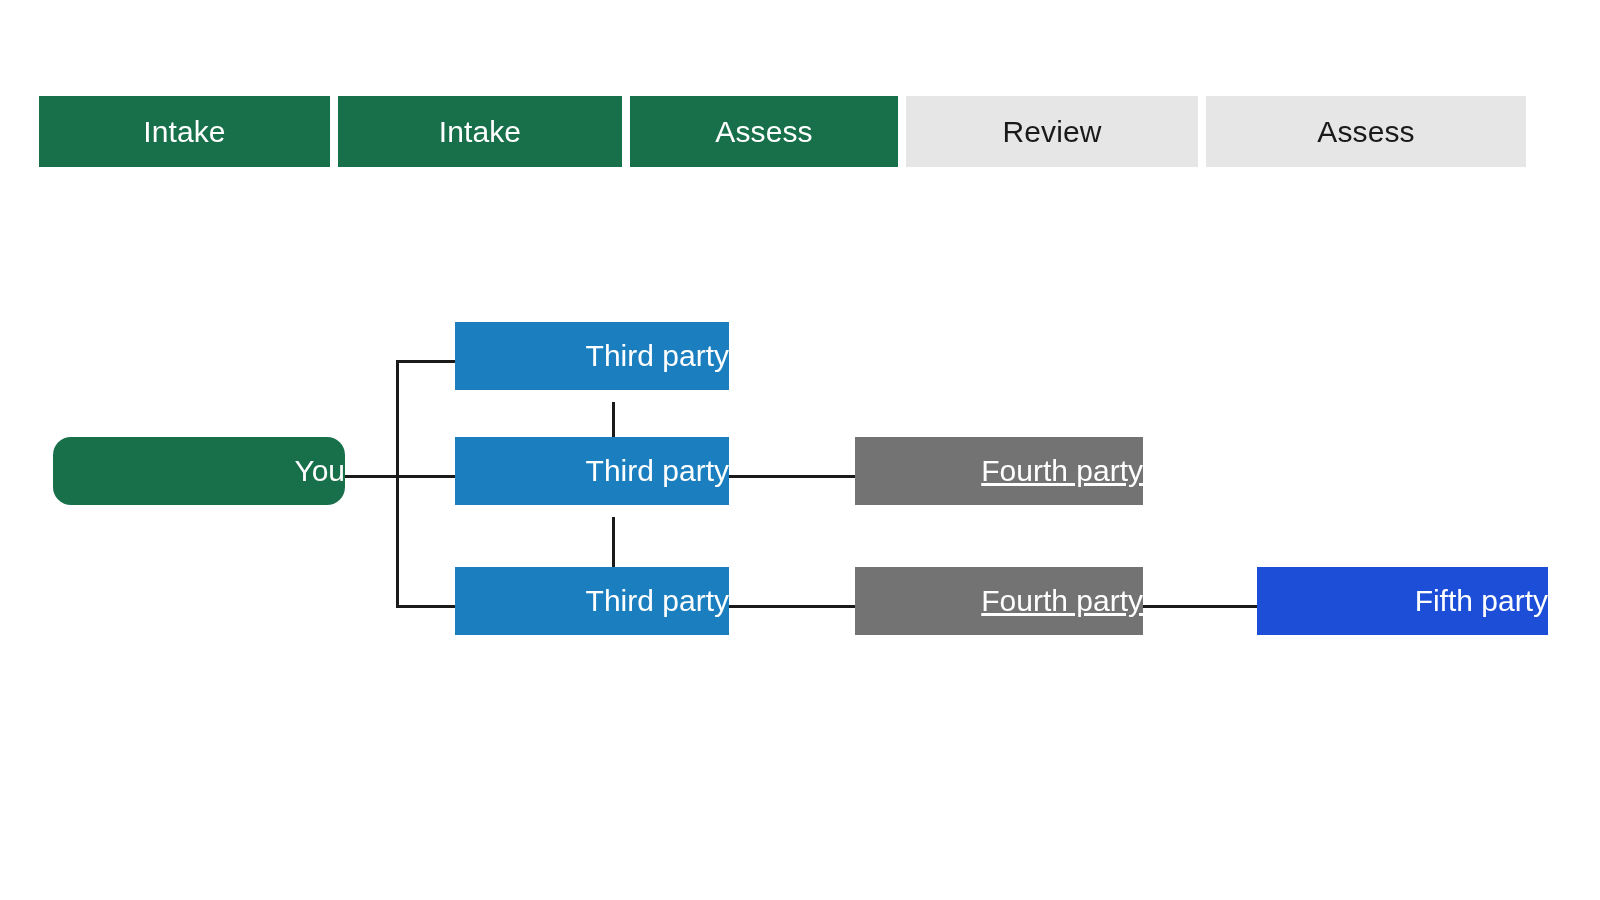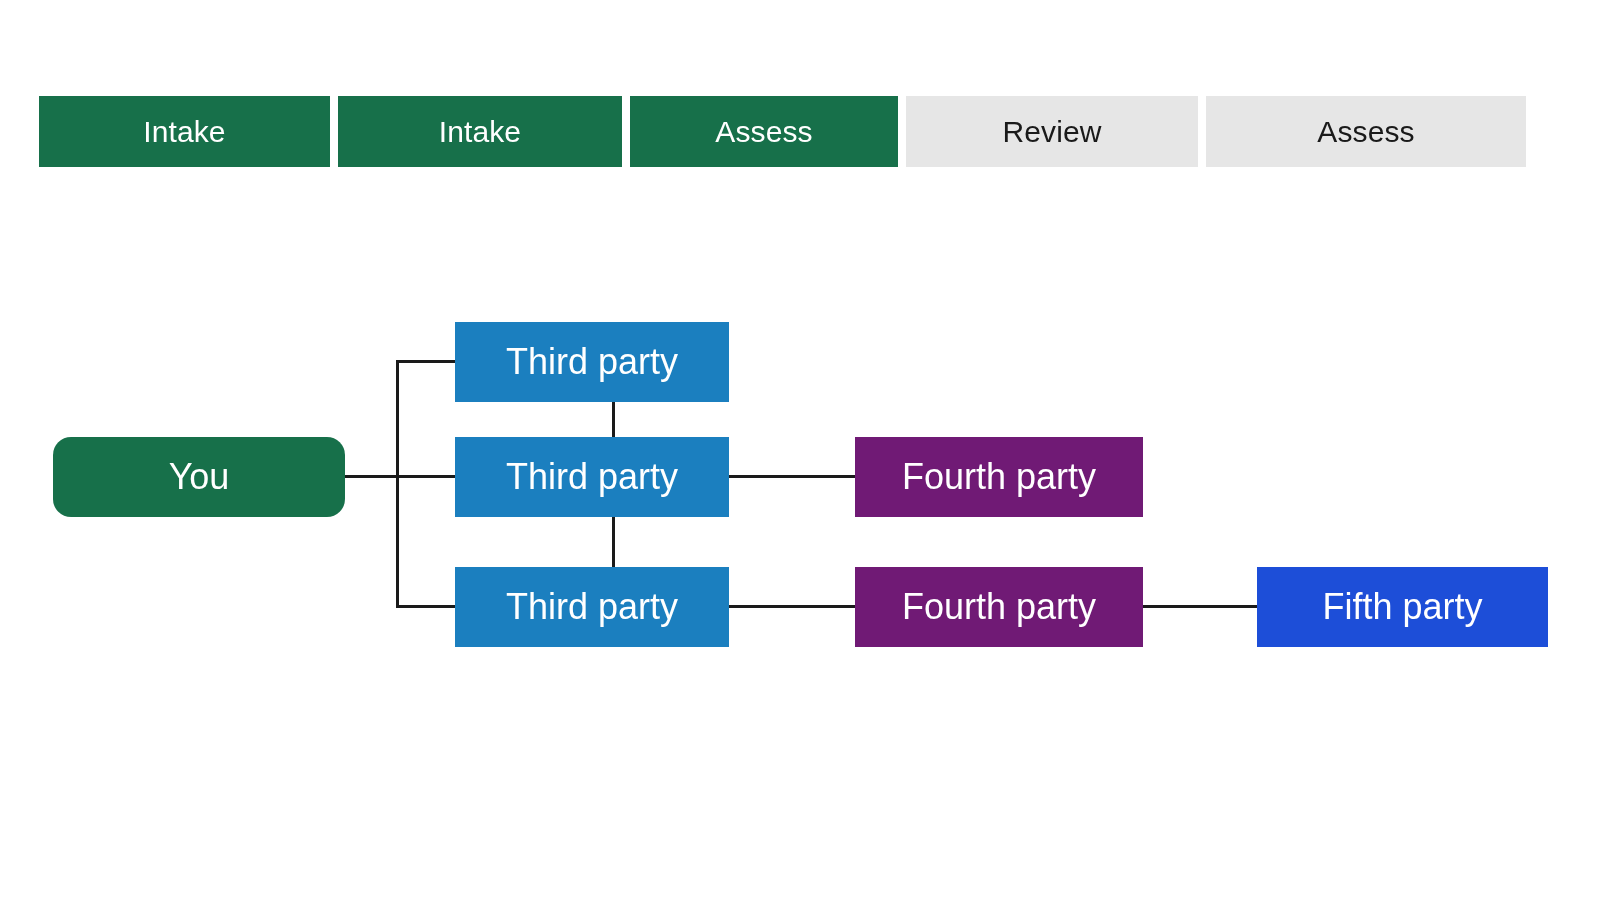--- a/index.html
+++ b/index.html
@@ -55,32 +55,32 @@
     position: absolute;
     left: 0;
     top: 0;
     width: 1600px;
     height: 900px;
   }
   .node {
     position: absolute;
     display: flex;
     align-items: center;
-    justify-content: center;
-    height: 80px;
-    font-size: 36px;
+    justify-content: flex-end;
+    height: 68px;
+    font-size: 30px;
     line-height: 1;
     color: #ffffff;
     box-sizing: border-box;
     user-select: none;
     z-index: 2;
   }
   .node.you   { background: #17704A; border-radius: 18px; }
   .node.third { background: #1B7FBF; }
-  .node.fourth{ background: #701a75; }
+  .node.fourth{ background: #737373; text-decoration: underline; }
   .node.fifth { background: #1d4ed8; }
 
   
   #node-you        { left: 53px;   top: 437px; width: 292px; }
   #node-third-1    { left: 455px;  top: 322px; width: 274px; }
   #node-third-2    { left: 455px;  top: 437px; width: 274px; }
   #node-third-3    { left: 455px;  top: 567px; width: 274px; }
   #node-fourth-1   { left: 855px;  top: 437px; width: 288px; }
   #node-fourth-2   { left: 855px;  top: 567px; width: 288px; }
   #node-fifth-1    { left: 1257px; top: 567px; width: 291px; }

